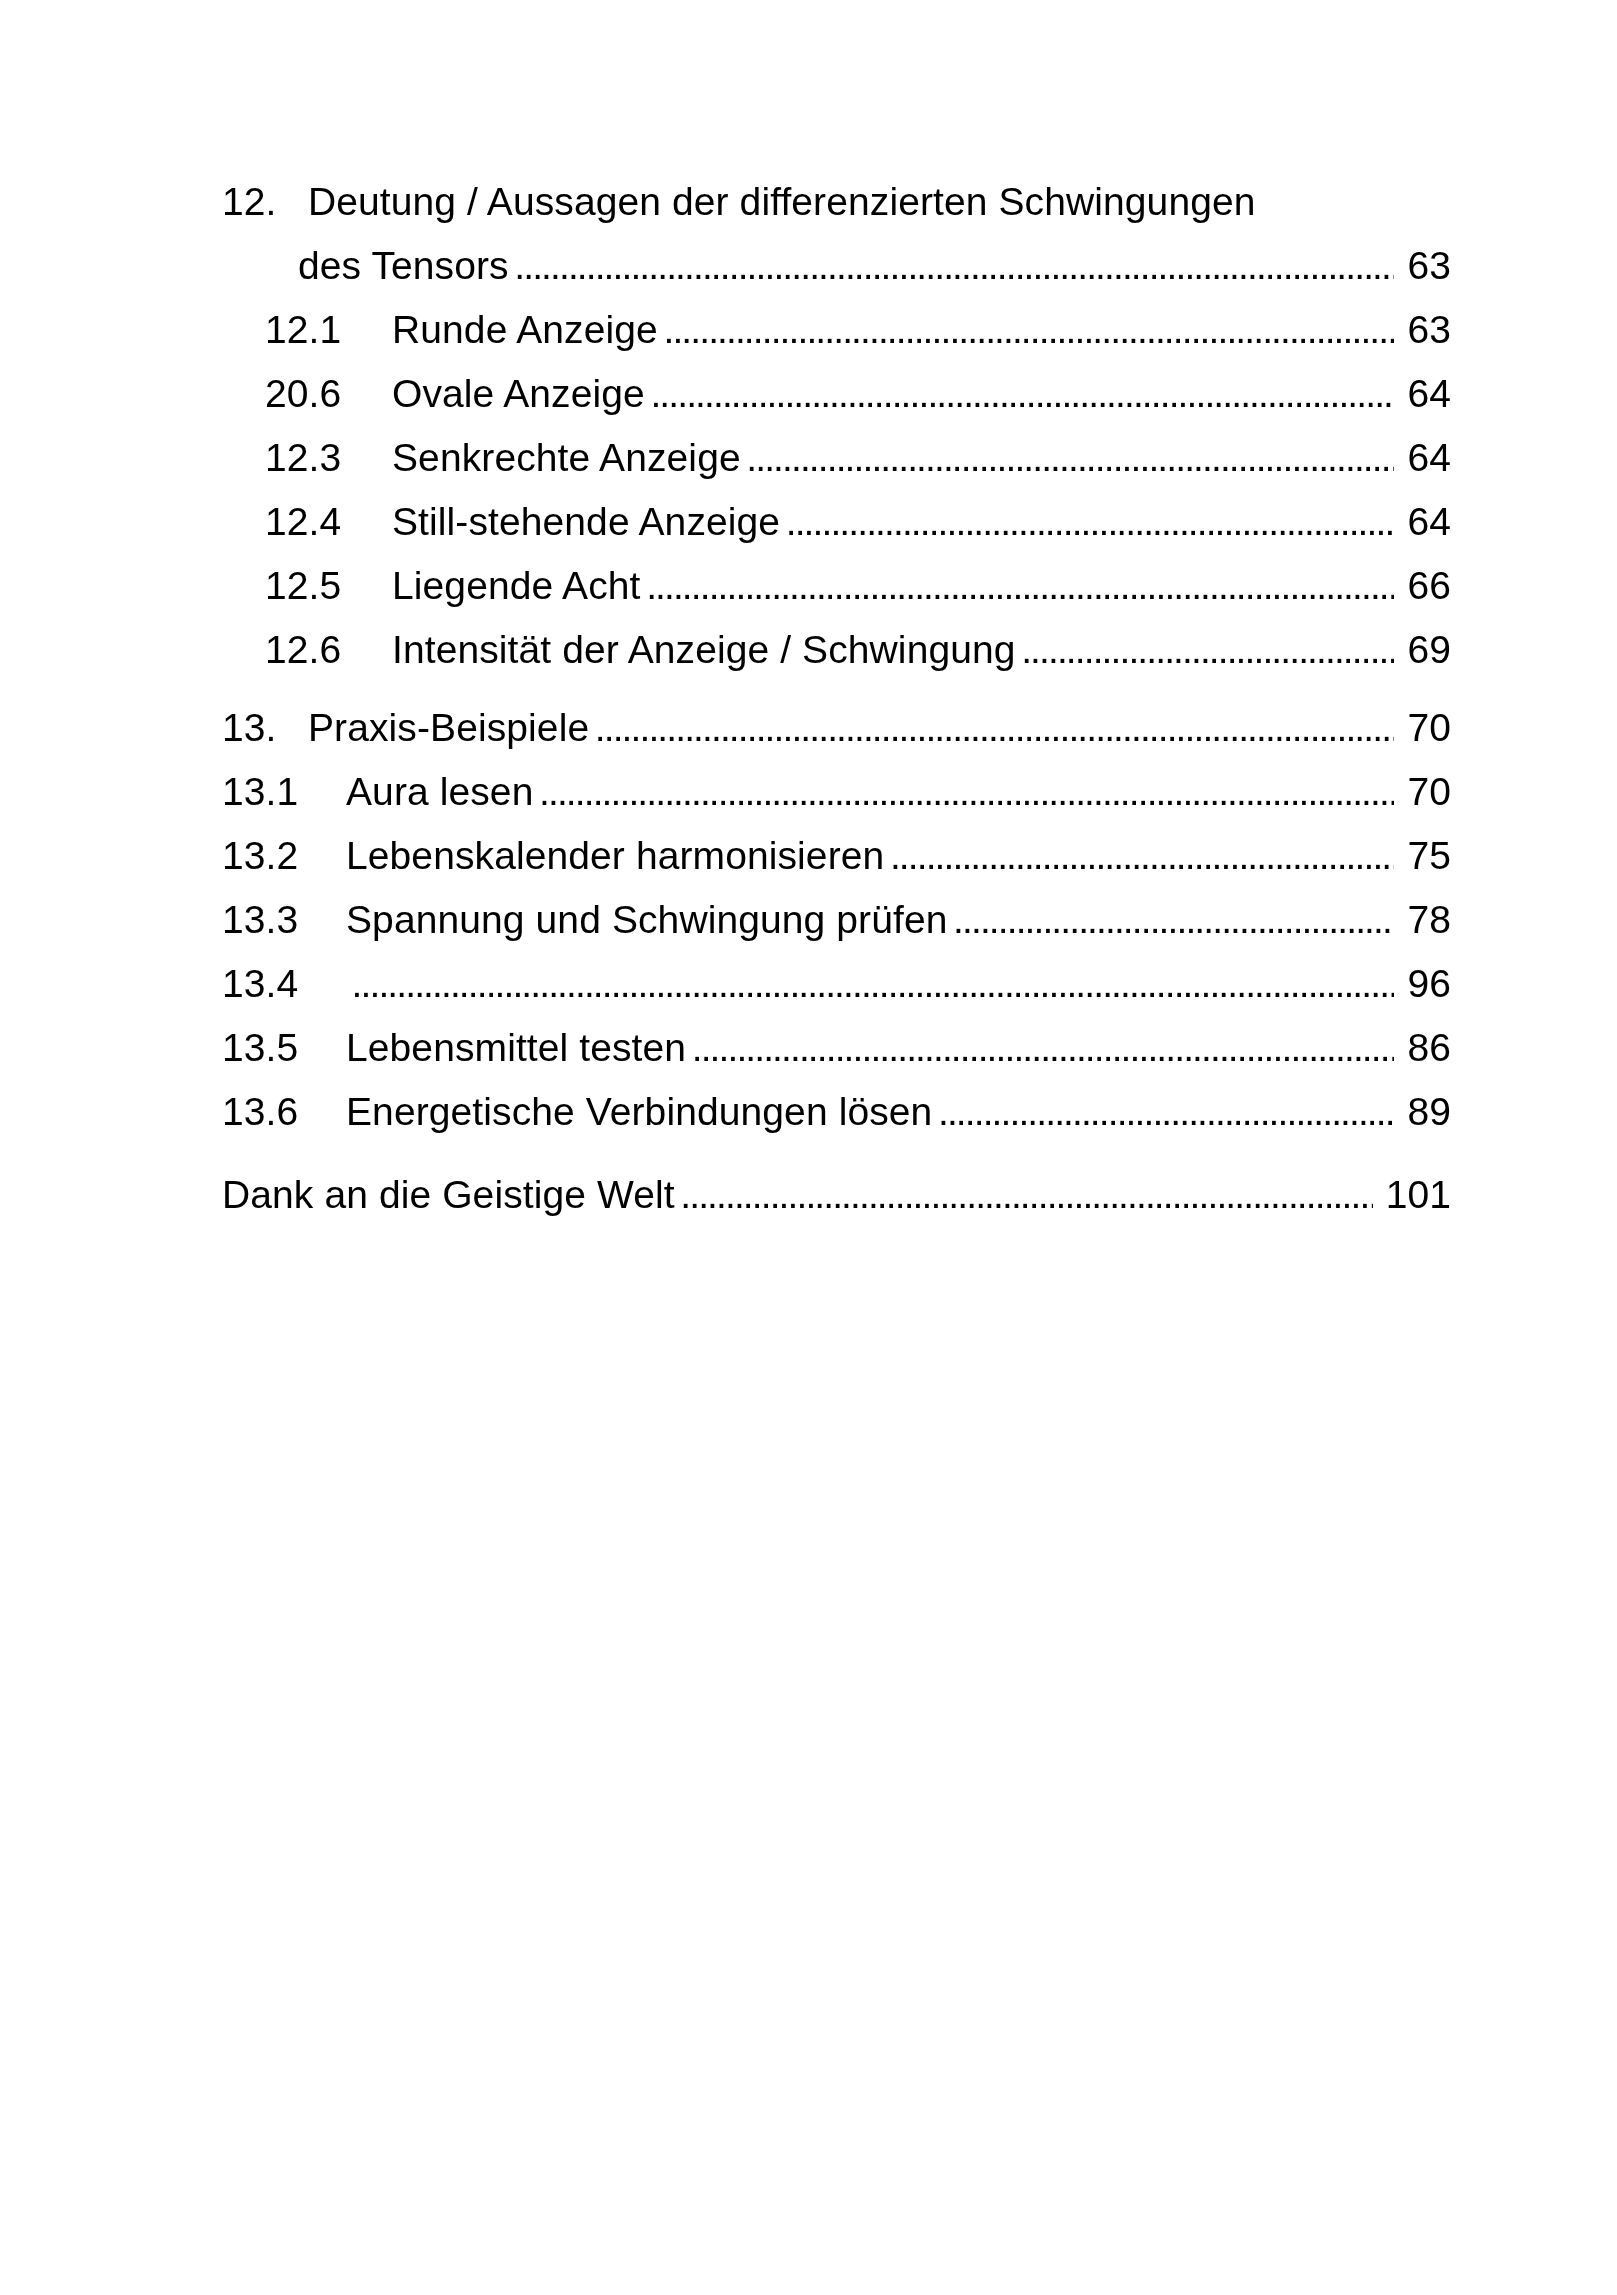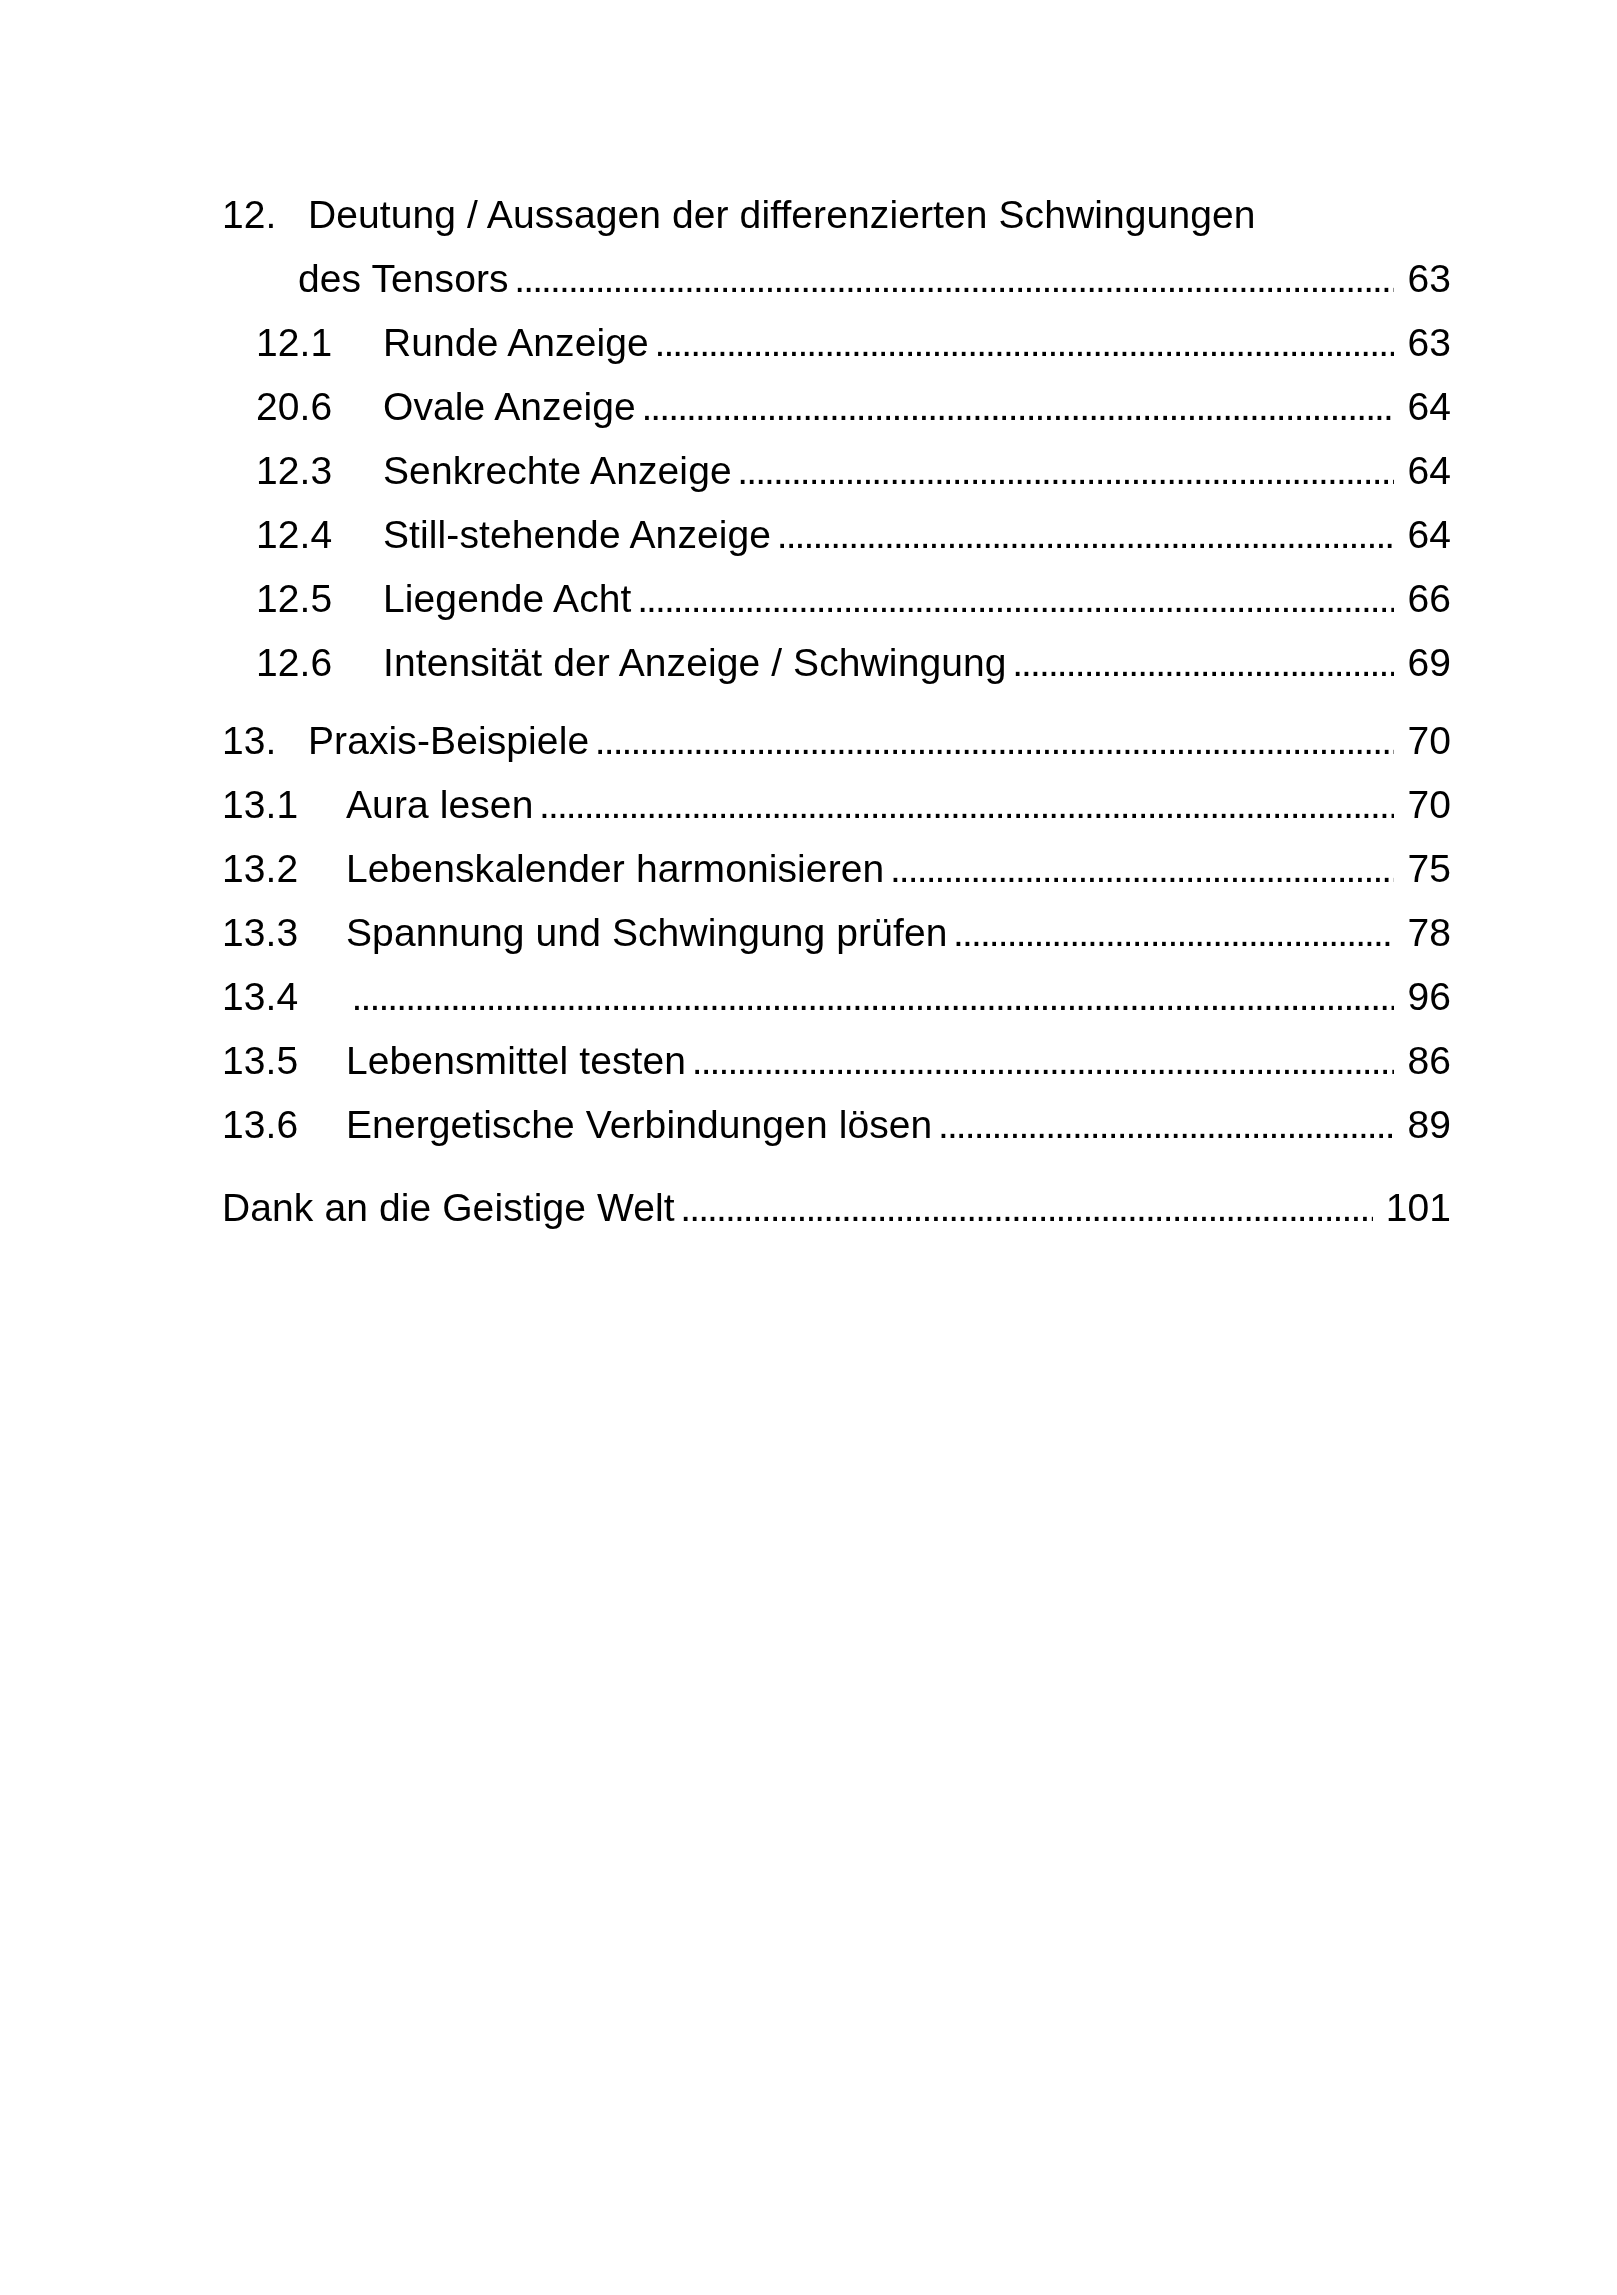--- a/index.html
+++ b/index.html
@@ -8,37 +8,37 @@
     height: 2295px;
     background: #ffffff;
     color: #000000;
     font-family: "Liberation Sans", sans-serif;
     position: relative;
     overflow: hidden;
   }
   .toc {
     position: absolute;
     left: 222px;
-    top: 183px;
+    top: 170px;
     width: 1229px;
     font-size: 39px;
     line-height: 64px;
     font-weight: 400;
     letter-spacing: 0.1px;
   }
   .row {
     display: flex;
     align-items: baseline;
     white-space: nowrap;
   }
   .num   { flex: 0 0 auto; }
   .w-l1  { width: 86px; }   
   .w-12x { width: 127px; }   
   .w-13x { width: 124px; }   
-  .indent-12x  { margin-left: 34px; }   
+  .indent-12x  { margin-left: 43px; }   
   .indent-cont { margin-left: 76px; }  
   .gap-sect { margin-top: 14px; }
   .gap-dank { margin-top: 19.4px; }
   .title { flex: 0 0 auto; }
   .leader {
     flex: 1 1 0;
     min-width: 0;
     overflow: hidden;
     white-space: nowrap;
     letter-spacing: -1.9px;

